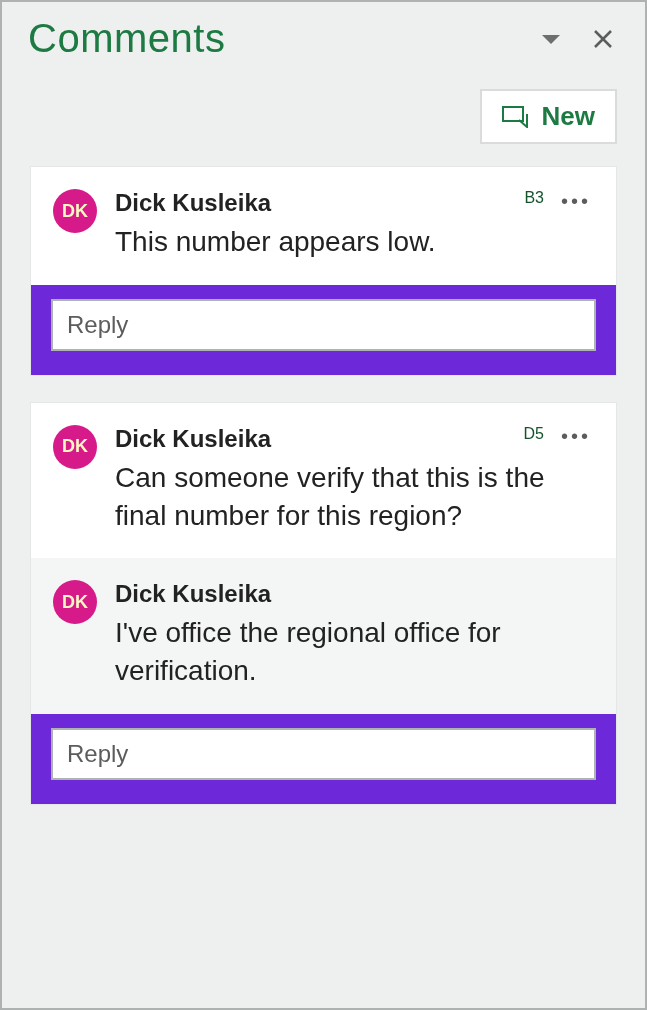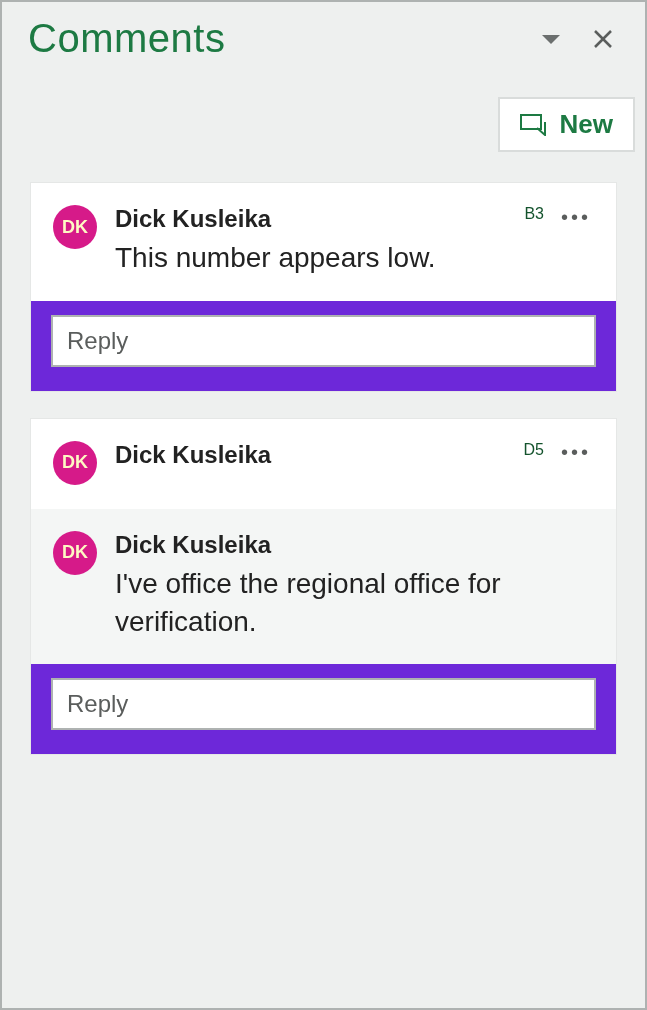--- a/index.html
+++ b/index.html
@@ -5,21 +5,21 @@
   * { box-sizing: border-box; margin: 0; padding: 0; }
   html, body {
     width: 647px; height: 1010px;
     font-family: "Segoe UI", Arial, sans-serif;
     background: #fff;
   }
   .panel {
     width: 647px; height: 1010px;
     background: #eef0ef;
     border: 2px solid #aeb2b1;
-    display: flex; flex-direction: column; gap: 8px;
+    display: flex; flex-direction: column;
   }
   .header {
     display: flex; align-items: center;
     padding: 14px 22px 10px 26px;
     gap: 12px;
   }
   .title {
     flex: 1;
     font-size: 40px;
     font-weight: 400;
@@ -28,21 +28,21 @@
   }
   .hdr-btn {
     width: 40px; height: 40px;
     display: flex; align-items: center; justify-content: center;
     color: #6b6f6e;
     cursor: pointer;
   }
   .hdr-btn.close { color: #5a5d5c; }
   .toolbar {
     display: flex; justify-content: flex-end;
-    padding: 18px 10px 22px 28px;
+    padding: 18px 28px 22px 28px;
   }
   .new-btn {
     display: flex; align-items: center; gap: 14px;
     background: #ffffff;
     border: 2px solid #d9dcdb;
     padding: 10px 20px;
     font-size: 26px;
     font-weight: 600;
     color: #1d7a43;
     cursor: pointer;
@@ -176,20 +176,21 @@
       <div class="comment">
         <div class="avatar">DK</div>
         <div class="body">
           <div class="meta">
             <div class="author">Dick Kusleika</div>
             <div class="cell">D5</div>
             <div class="more">
               <span>•••</span>
             </div>
           </div>
+          <div class="text">Can someone verify that this is the final number for this region?</div>
         </div>
       </div>
       <div class="reply-comment">
         <div class="avatar">DK</div>
         <div class="body">
           <div class="meta">
             <div class="author">Dick Kusleika</div>
           </div>
           <div class="text">I've office the regional office for verification.</div>
         </div>

